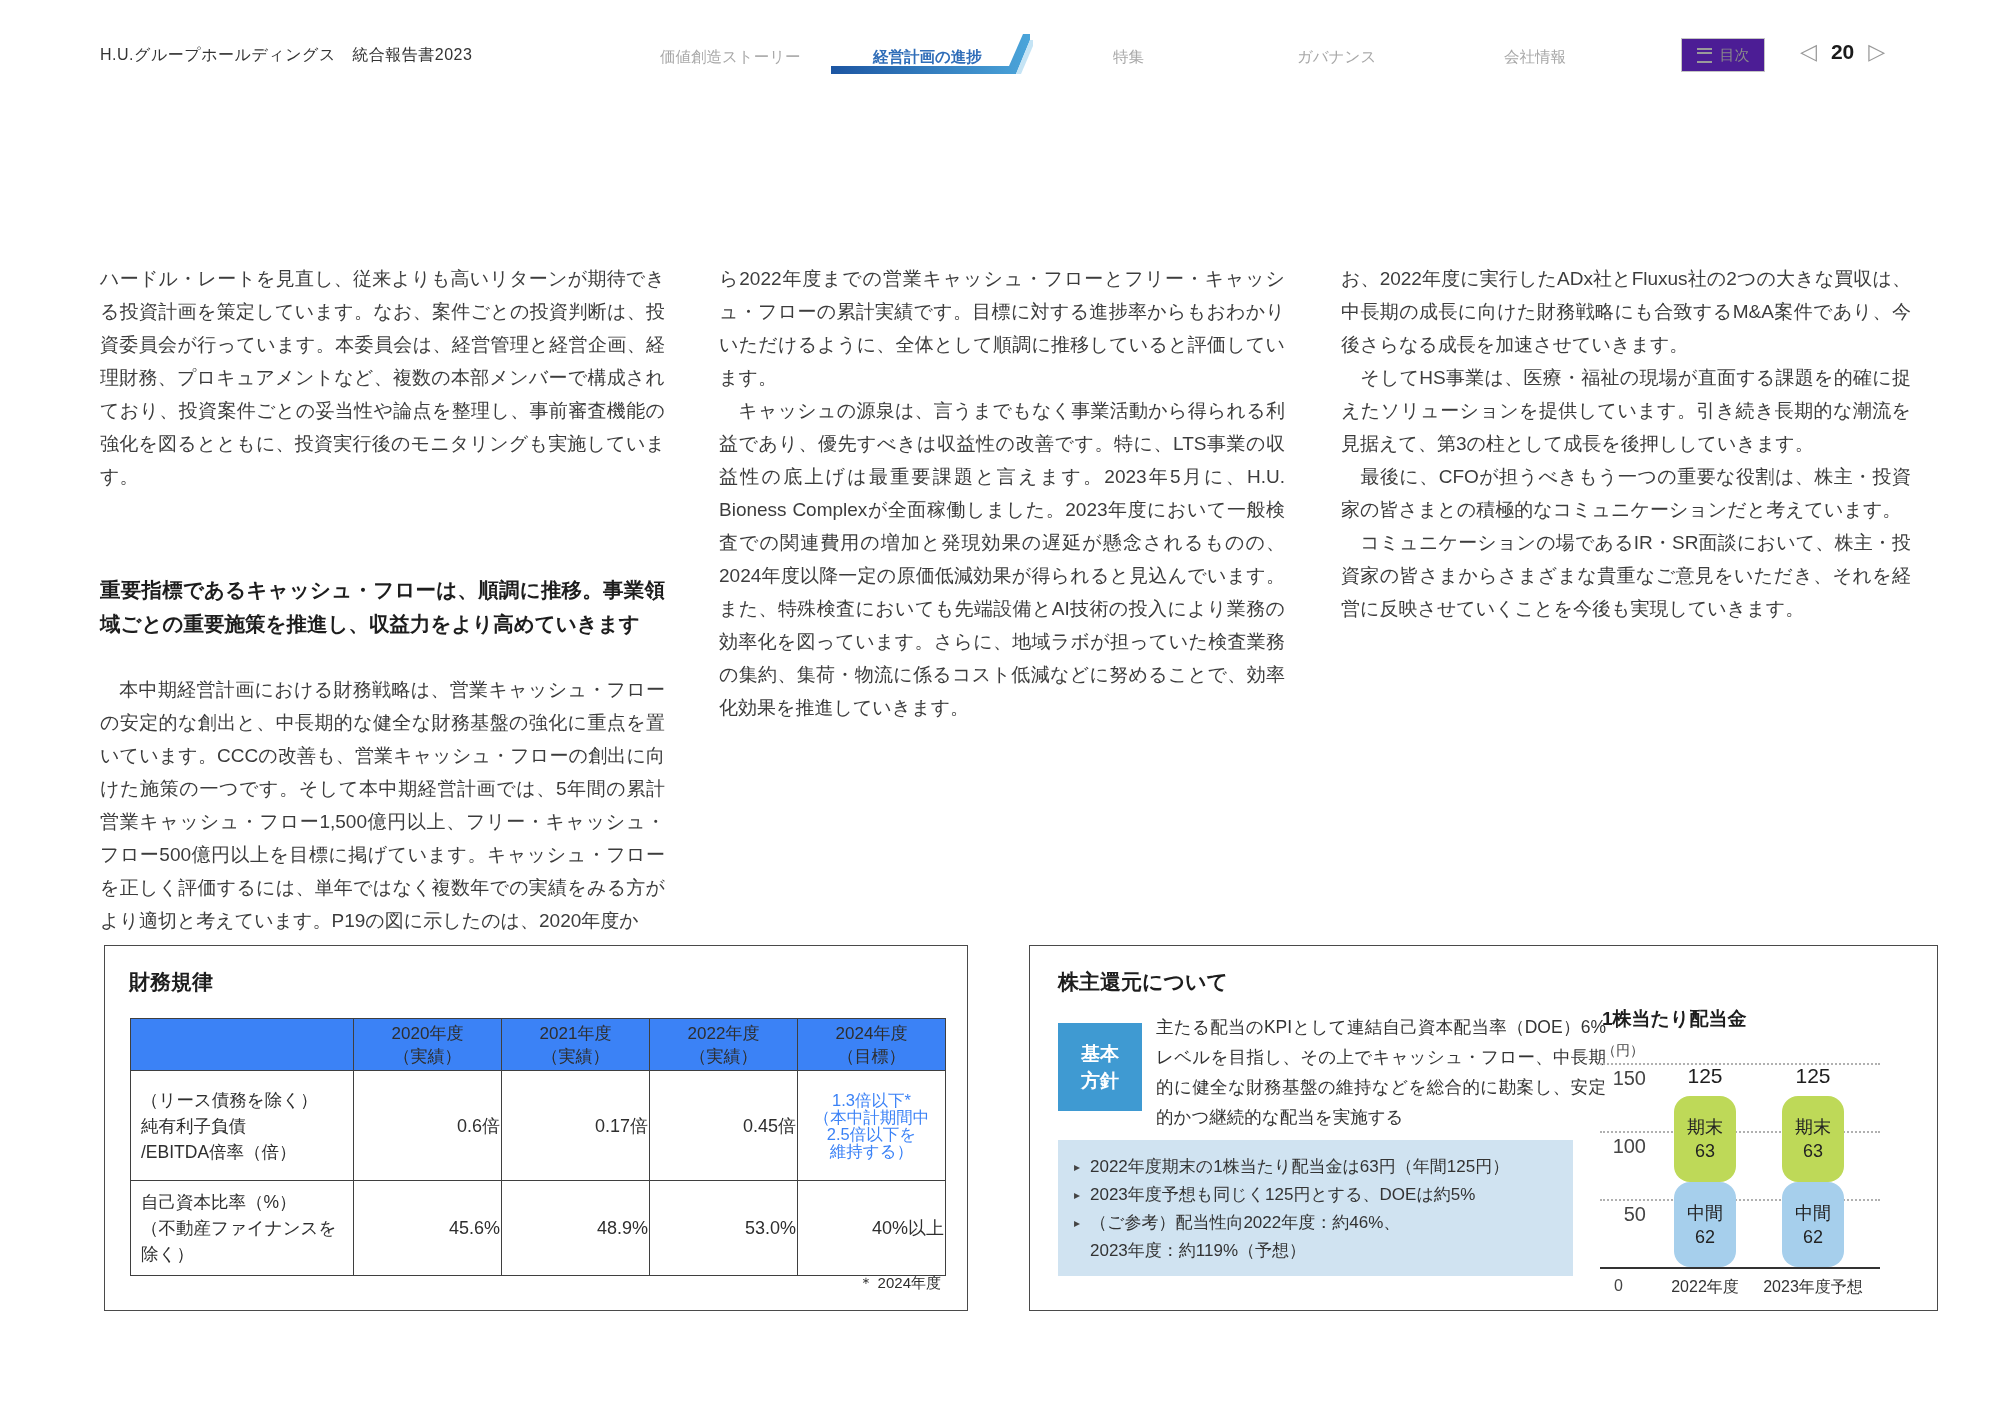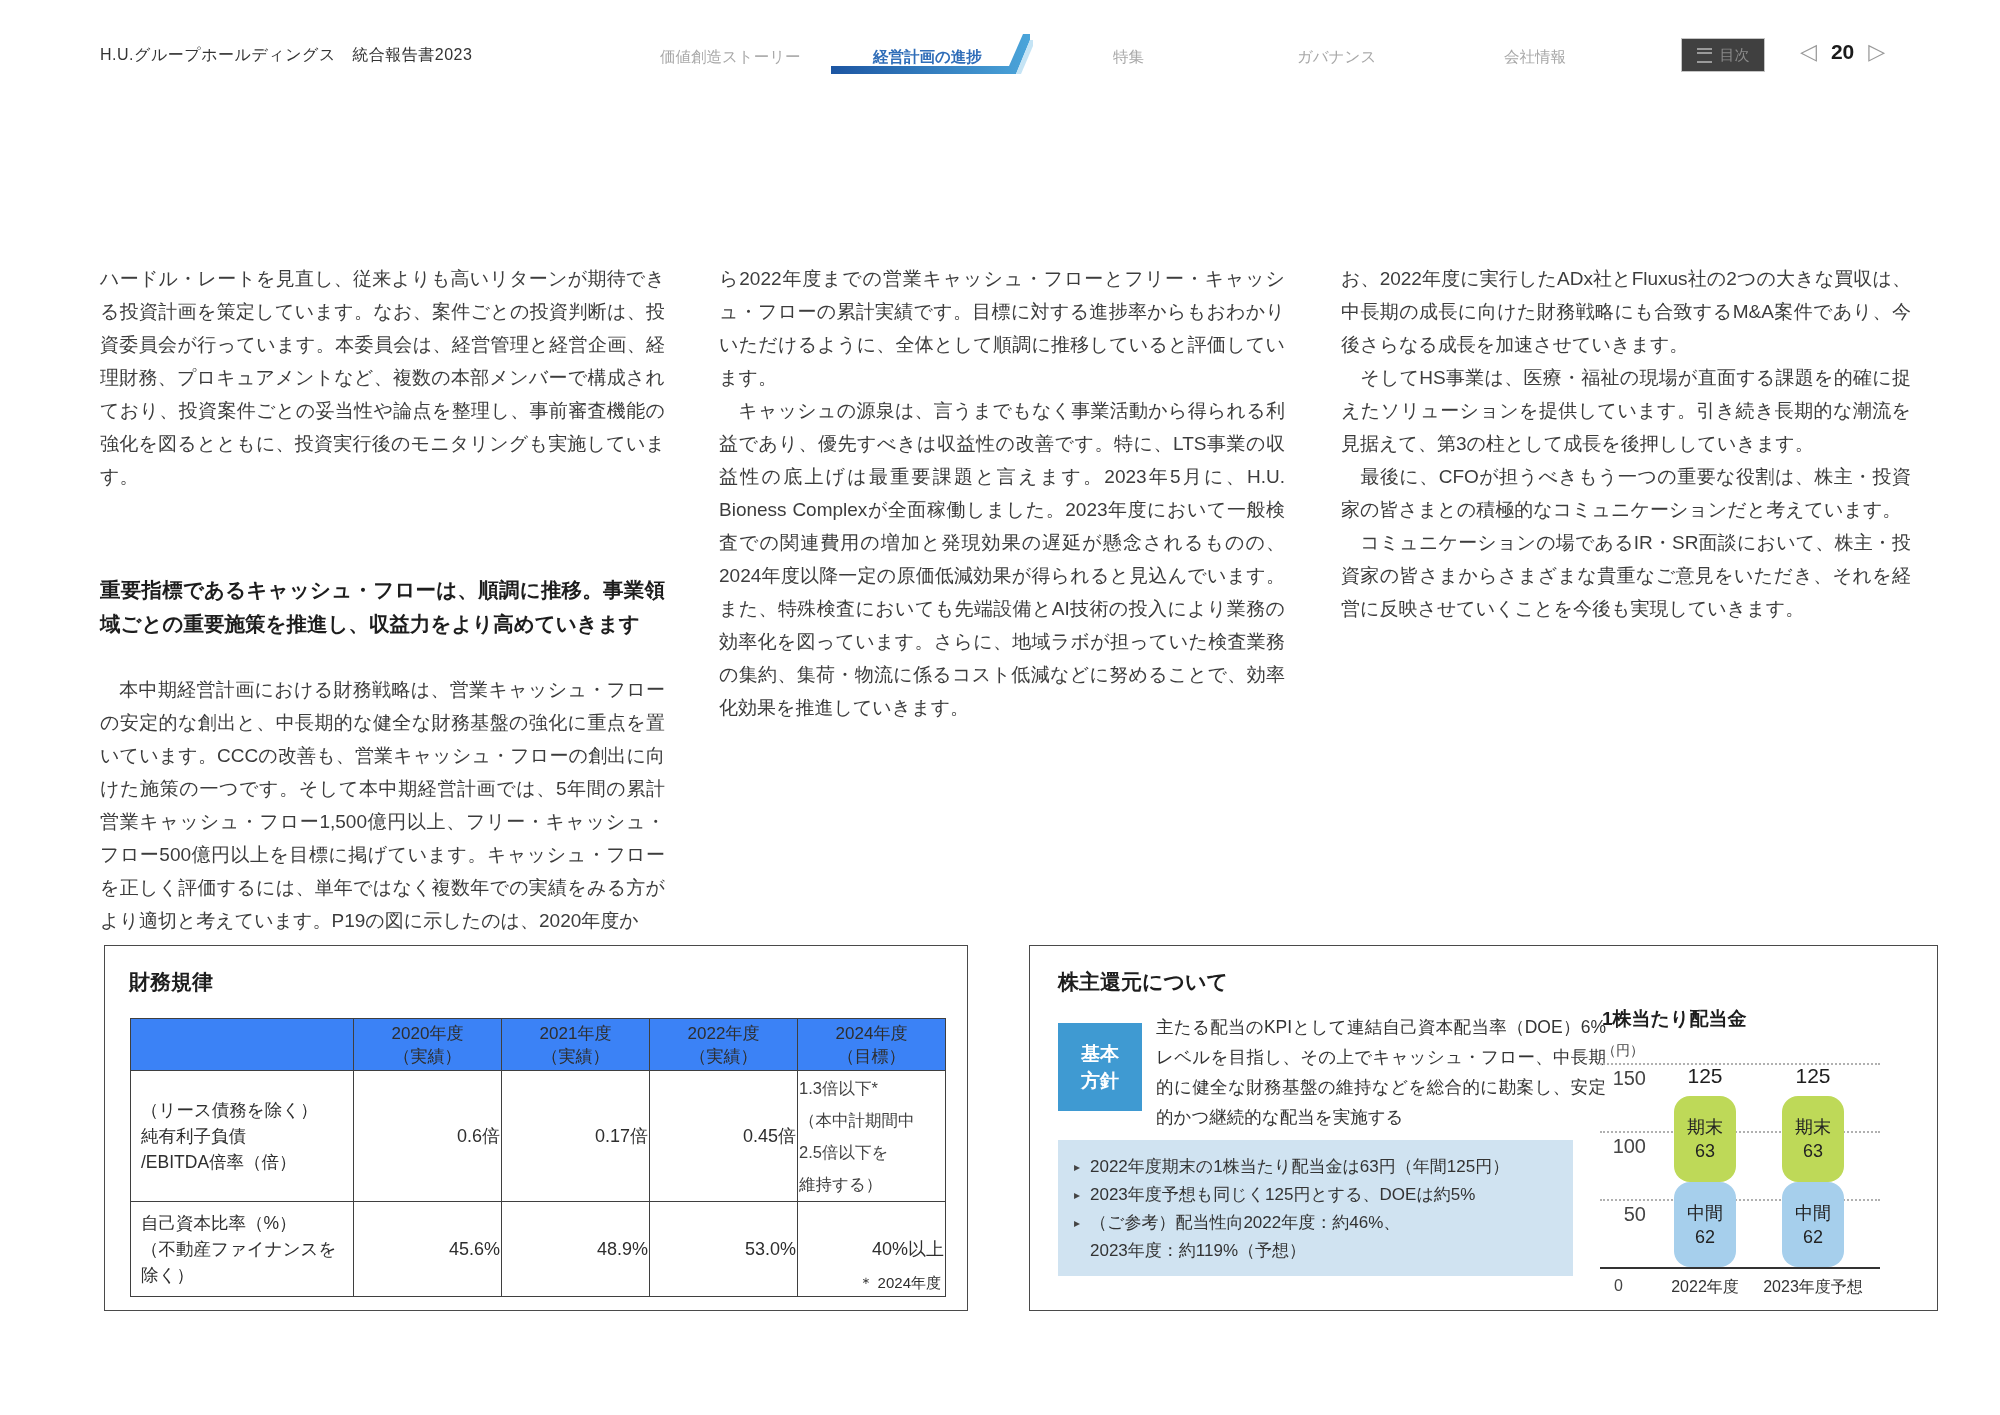--- a/index.html
+++ b/index.html
@@ -6,21 +6,21 @@
   .page{position:relative;width:2000px;height:1415px;background:#fff;overflow:hidden;
         font-family:"Liberation Sans","DejaVu Sans",sans-serif;color:#3c3c3c;}
 
   
   .hdr-title{position:absolute;left:100px;top:45px;font-size:16px;color:#333;letter-spacing:.5px;}
   .nav-item{position:absolute;top:47px;font-size:15.5px;color:#a8a8a8;cursor:pointer;white-space:nowrap;}
   .nav-item.active{color:#2f6db8;font-weight:bold;}
   .active-bar{position:absolute;left:-42px;top:-15px;width:202px;height:42px;pointer-events:none;}
   .toc-btn{position:absolute;left:1681px;top:38px;width:84px;height:34px;border:1px solid #c4c4c4;
            display:flex;align-items:center;justify-content:center;gap:8px;color:#8a8a8a;font-size:15px;
-           background:#404040;cursor:pointer;box-sizing:border-box;}
+           background:#4c1d95;cursor:pointer;box-sizing:border-box;}
   .ham{display:inline-block;width:15px;height:11px;border-top:2px solid #9a9a9a;border-bottom:2px solid #9a9a9a;position:relative;}
   .ham::after{content:"";position:absolute;left:0;right:0;top:2.5px;height:2px;background:#9a9a9a;}
   .pager{position:absolute;left:1800px;top:40px;display:flex;align-items:center;gap:14px;}
   .pg-arrow{font-size:22px;color:#9a9a9a;cursor:pointer;line-height:1;}
   .pg-num{font-size:21px;color:#1a1a1a;font-weight:bold;}
 
   
   .col{position:absolute;top:262px;font-size:19px;line-height:33px;text-align:justify;color:#3c3c3c;}
   .col p{margin:0;}
   .col-1{left:100px;width:565px;}
@@ -33,21 +33,21 @@
   .panel-left{left:104px;width:864px;}
   .panel-right{left:1029px;width:909px;}
   .panel-title{position:absolute;left:24px;top:22px;font-size:21px;font-weight:bold;color:#1d1d1d;}
 
   
   .fin-table{position:absolute;left:25px;top:72px;border-collapse:collapse;table-layout:fixed;}
   .fin-table td,.fin-table th{border:1px solid #3f3f3f;box-sizing:border-box;font-weight:normal;}
   .fin-table th{background:#3b82f6;font-size:17px;line-height:23px;height:52px;white-space:pre-line;color:#2e2e2e;}
   .fin-table .lbl{font-size:17.5px;line-height:26px;text-align:left;padding:8px 10px;white-space:pre-line;color:#2e2e2e;}
   .fin-table .val{font-size:18px;text-align:right;color:#2e2e2e;}
-  .fin-table .tgt{font-size:16.5px;line-height:32px;white-space:pre-line;color:#404040;}
+  .fin-table .tgt{font-size:16.5px;line-height:17px;text-align:center;white-space:pre-line;color:#3b82f6;}
   .row-a{height:110px;} .row-b{height:87px;}
   .fin-foot{position:absolute;right:26px;top:328px;font-size:15px;color:#2e2e2e;}
 
   
   .policy-box{position:absolute;left:28px;top:77px;width:84px;height:88px;background:#3f9ad2;color:#fff;
               display:flex;align-items:center;justify-content:center;text-align:center;
               font-size:19px;font-weight:bold;line-height:27px;white-space:pre-line;}
   .policy-text{position:absolute;left:126px;top:66px;width:450px;font-size:17.5px;line-height:30px;text-align:justify;color:#333;}
   .bullet-box{position:absolute;left:28px;top:194px;width:515px;height:136px;background:#d0e3f1;box-sizing:border-box;padding:13px 16px;}
   .bullet{display:flex;font-size:17px;line-height:28px;color:#333;}

